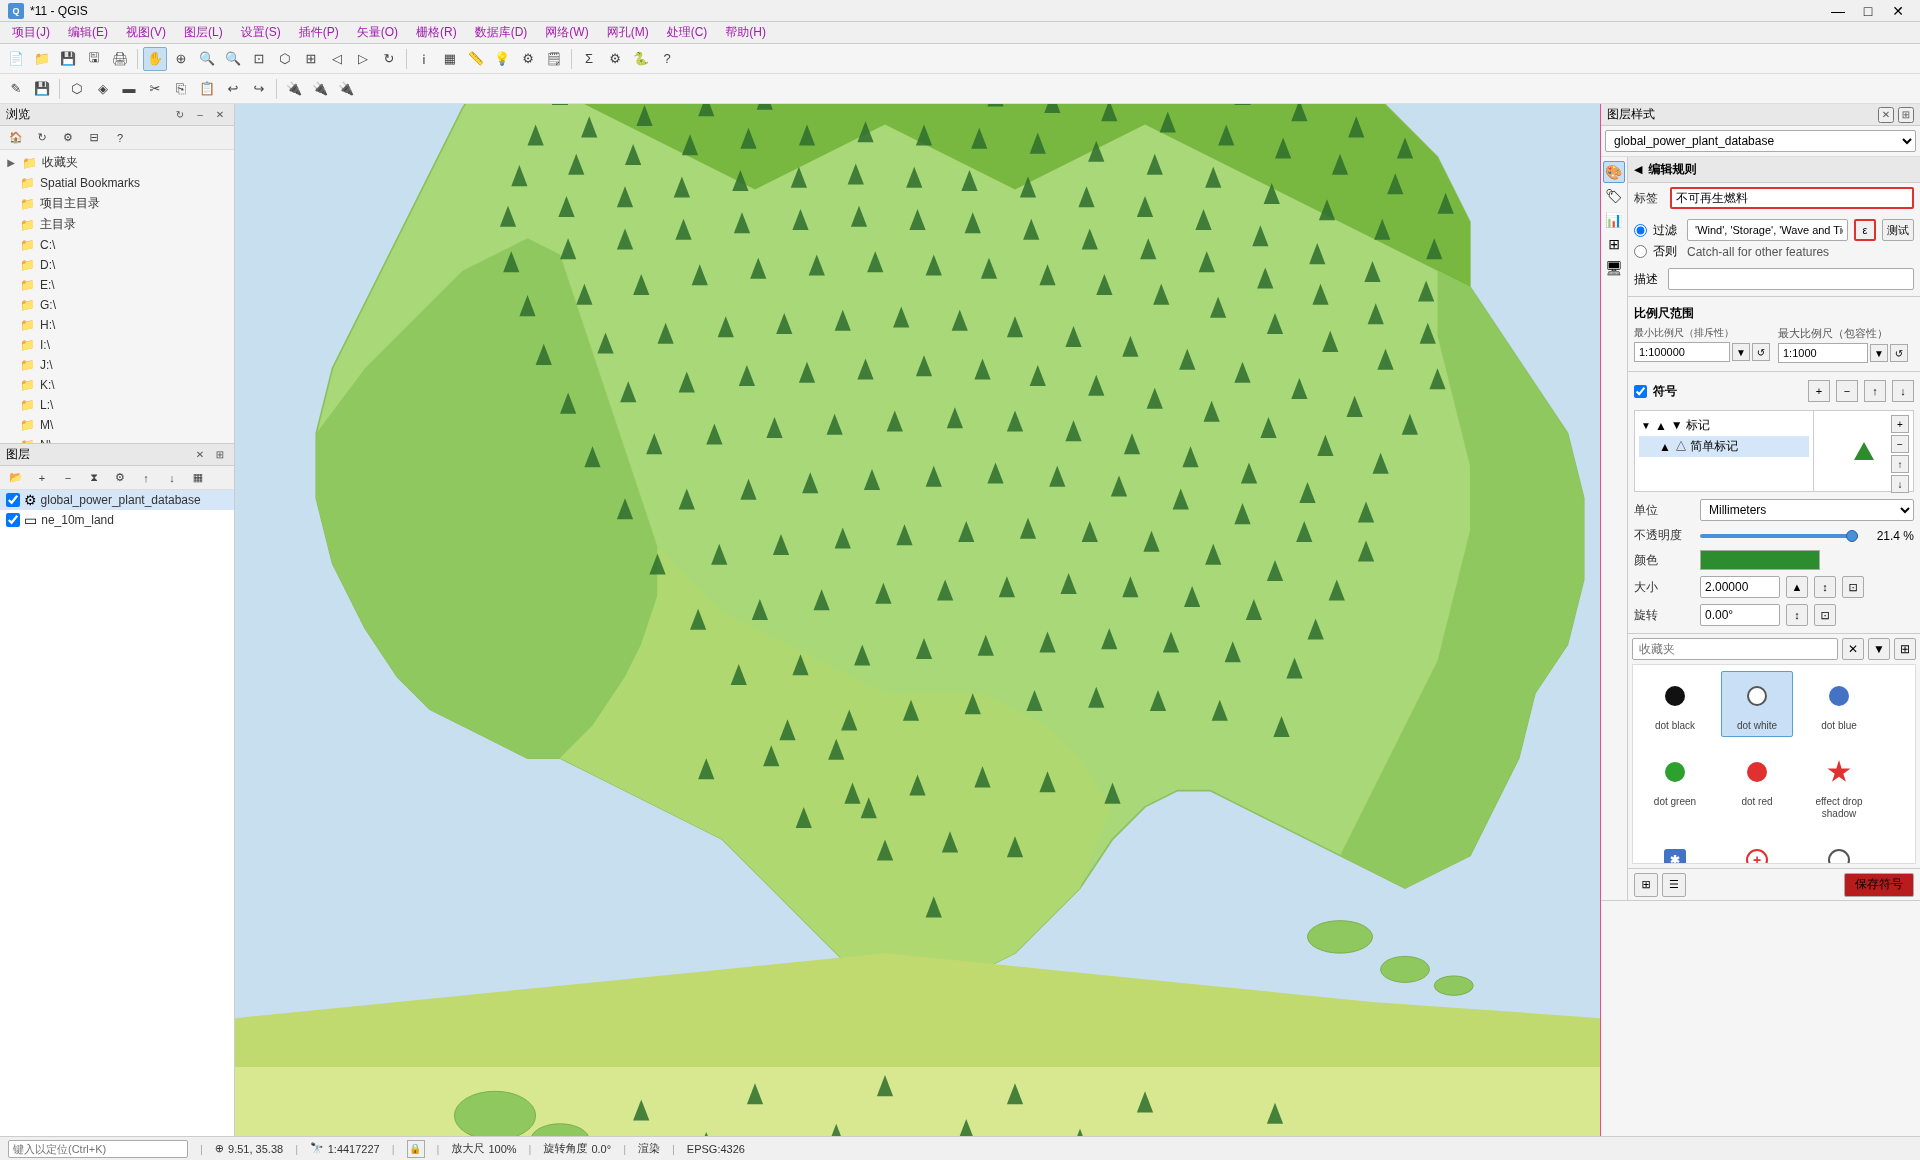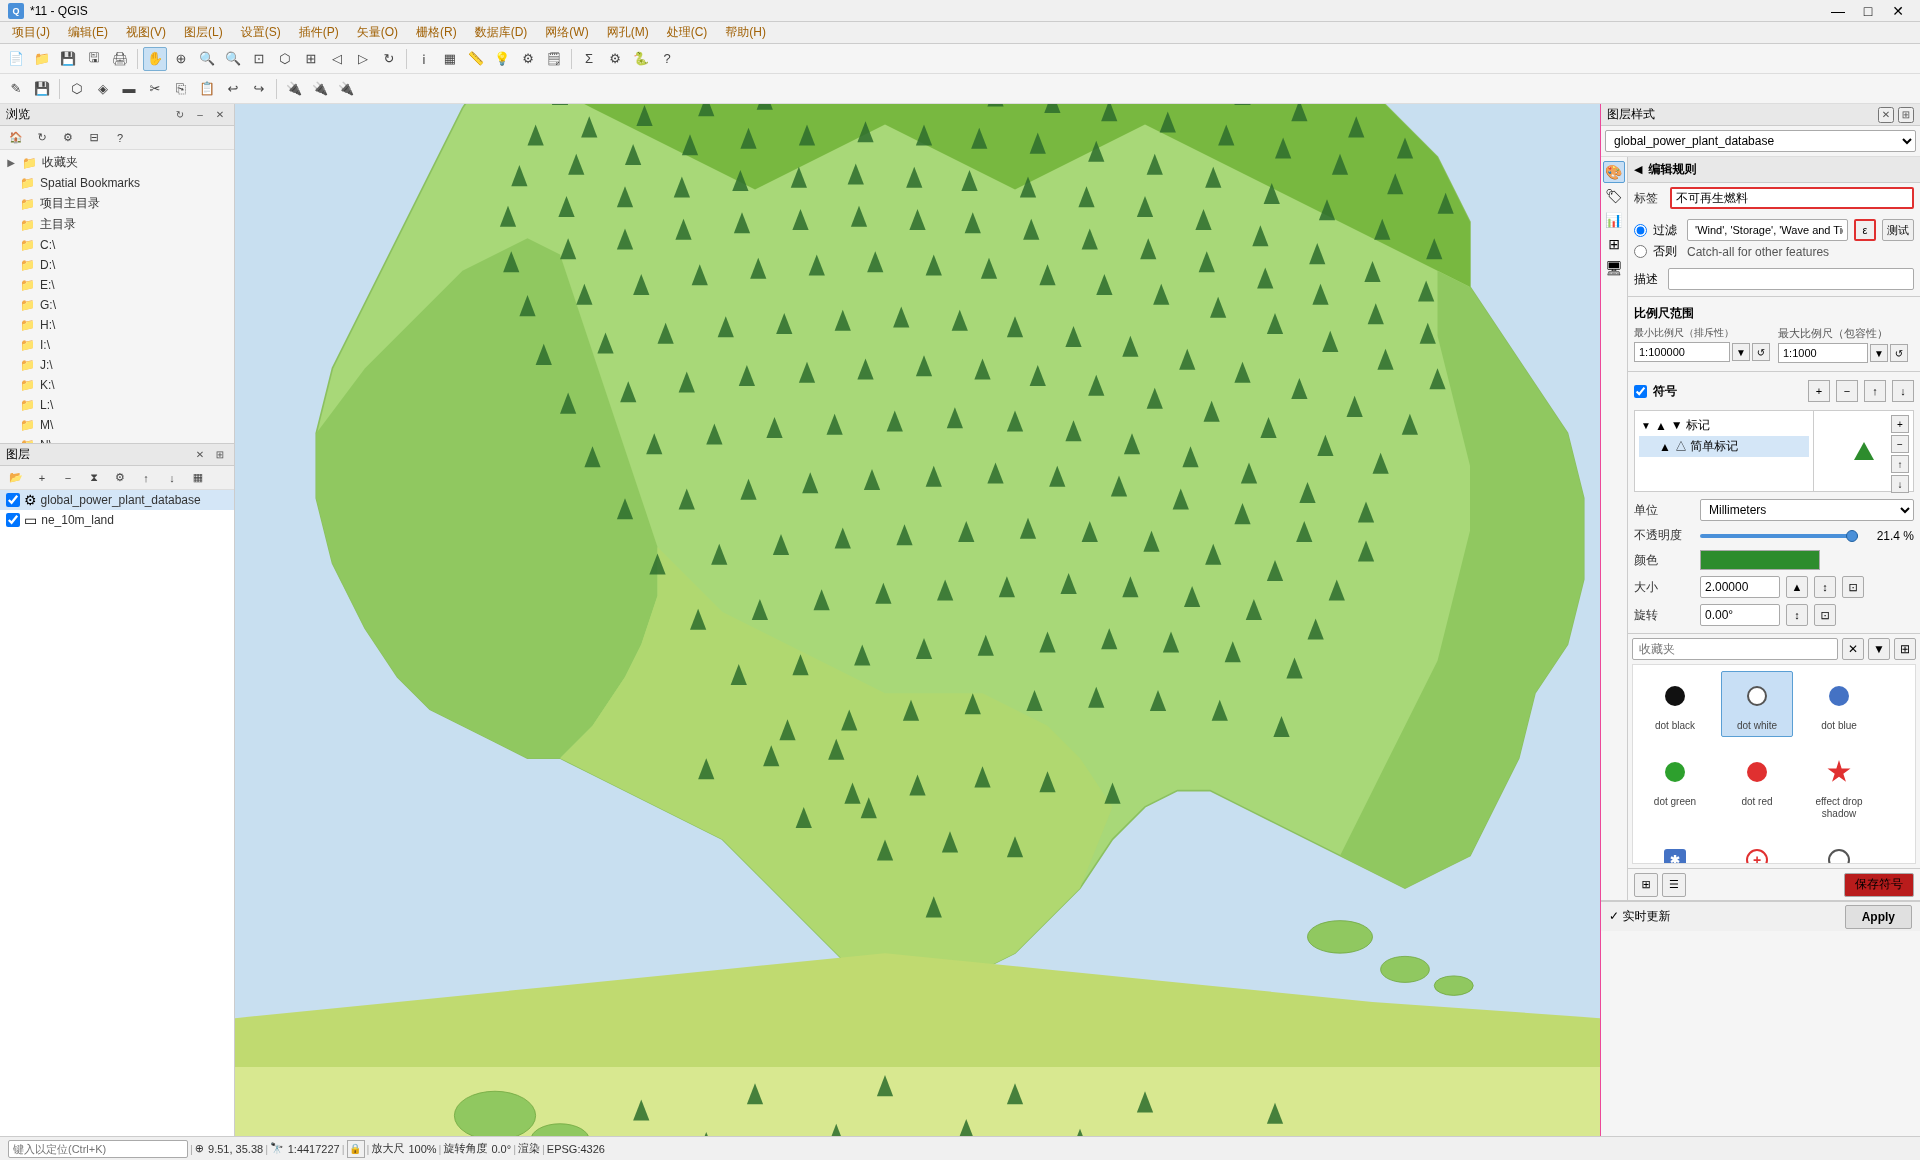--- a/index.html
+++ b/index.html
@@ -7,21 +7,21 @@
 
     
     #titlebar { height: 22px; background: #f0f0f0; display: flex; align-items: center; padding: 0 8px; border-bottom: 1px solid #ccc; justify-content: space-between; }
     #titlebar-left { display: flex; align-items: center; gap: 6px; }
     #titlebar-left .app-icon { width: 16px; height: 16px; background: #4a90d9; border-radius: 2px; display: flex; align-items: center; justify-content: center; color: white; font-size: 9px; font-weight: bold; }
     #titlebar-controls { display: flex; gap: 2px; }
     .title-btn { width: 28px; height: 20px; border: none; background: transparent; cursor: pointer; font-size: 14px; display: flex; align-items: center; justify-content: center; }
 
     
     #menubar { height: 22px; background: #f0f0f0; display: flex; align-items: center; padding: 0 4px; border-bottom: 1px solid #ccc; gap: 2px; }
-    .menu-item { padding: 2px 8px; cursor: pointer; border-radius: 2px; font-size: 12px; color: #a16207; }
+    .menu-item { padding: 2px 8px; cursor: pointer; border-radius: 2px; font-size: 12px; color: #a21caf; }
 
     
     .toolbar { height: 30px; background: #f5f5f5; border-bottom: 1px solid #ddd; display: flex; align-items: center; padding: 0 4px; gap: 2px; flex-wrap: nowrap; overflow: hidden; }
     .tb-btn { width: 24px; height: 24px; border: 1px solid transparent; background: transparent; cursor: pointer; display: flex; align-items: center; justify-content: center; border-radius: 2px; font-size: 13px; color: #444; }
     .tb-separator { width: 1px; height: 20px; background: #ccc; margin: 0 3px; }
     .tb-btn.active { background: #c8e0f4; border-color: #7aafd4; }
 
     
     #main { flex: 1; display: flex; overflow: hidden; }
 
@@ -104,21 +104,21 @@
     .sym-circle-ring { width: 22px; height: 22px; border-radius: 50%; border: 2px solid #555; background: transparent; }
 
     
     #symbol-bottom { height: 32px; border-top: 1px solid #ccc; display: flex; align-items: center; padding: 0 6px; gap: 4px; }
     .sym-bottom-btn { width: 24px; height: 24px; border: 1px solid #aaa; background: #f0f0f0; cursor: pointer; display: flex; align-items: center; justify-content: center; border-radius: 2px; font-size: 11px; }
     .save-symbol-btn { margin-left: auto; height: 24px; padding: 0 10px; border: 1px solid #aaa; background: #b91c1c; cursor: pointer; border-radius: 2px; font-size: 12px; }
     .side-icon { width: 22px; height: 22px; border: 1px solid transparent; background: transparent; cursor: pointer; display: flex; align-items: center; justify-content: center; border-radius: 2px; font-size: 14px; }
     .side-icon.active { background: #c8dff5; border-color: #5a9fd4; }
 
     
-    #statusbar { height: 24px; background: #f0f0f0; border-top: 1px solid #ccc; display: flex; align-items: center; padding: 0 8px; gap: 2px; font-size: 11px; color: #333; }
+    #statusbar { height: 24px; background: #f0f0f0; border-top: 1px solid #ccc; display: flex; align-items: center; padding: 0 8px; gap: 12px; font-size: 11px; color: #333; }
     .status-item { display: flex; align-items: center; gap: 4px; }
     .status-sep { color: #aaa; }
     #status-input { height: 18px; width: 180px; border: 1px solid #aaa; padding: 0 4px; font-size: 11px; border-radius: 2px; }
 
     
     ::-webkit-scrollbar { width: 8px; height: 8px; }
     ::-webkit-scrollbar-track { background: #f0f0f0; }
     ::-webkit-scrollbar-thumb { background: #c0c0c0; border-radius: 4px; }
 
     
@@ -840,25 +840,20 @@
 
         <div id="symbol-bottom">
           <button class="sym-bottom-btn">⊞</button>
           <button class="sym-bottom-btn">☰</button>
           <button class="save-symbol-btn">保存符号</button>
         </div>
 
       </div>
     </div>
 
-    <div style="height:30px; border-top:1px solid #ccc; display:flex; align-items:center; padding:0 8px; gap:8px; background:#f0f0f0;">
-      <span style="font-size:12px;">✓ 实时更新</span>
-      <div style="flex:1;"></div>
-      <button style="height:24px; padding:0 16px; background:#e0e0e0; border:1px solid #aaa; cursor:pointer; border-radius:2px; font-size:12px; font-weight:bold;">Apply</button>
-    </div>
   </div>
 </div>
 
 <div id="statusbar">
   <input id="status-input" type="text" style="width: 180px;" placeholder="键入以定位(Ctrl+K)">
   <span class="status-sep">|</span>
   <span class="status-item">
     <span>⊕</span>
     <span>9.51, 35.38</span>
   </span>

